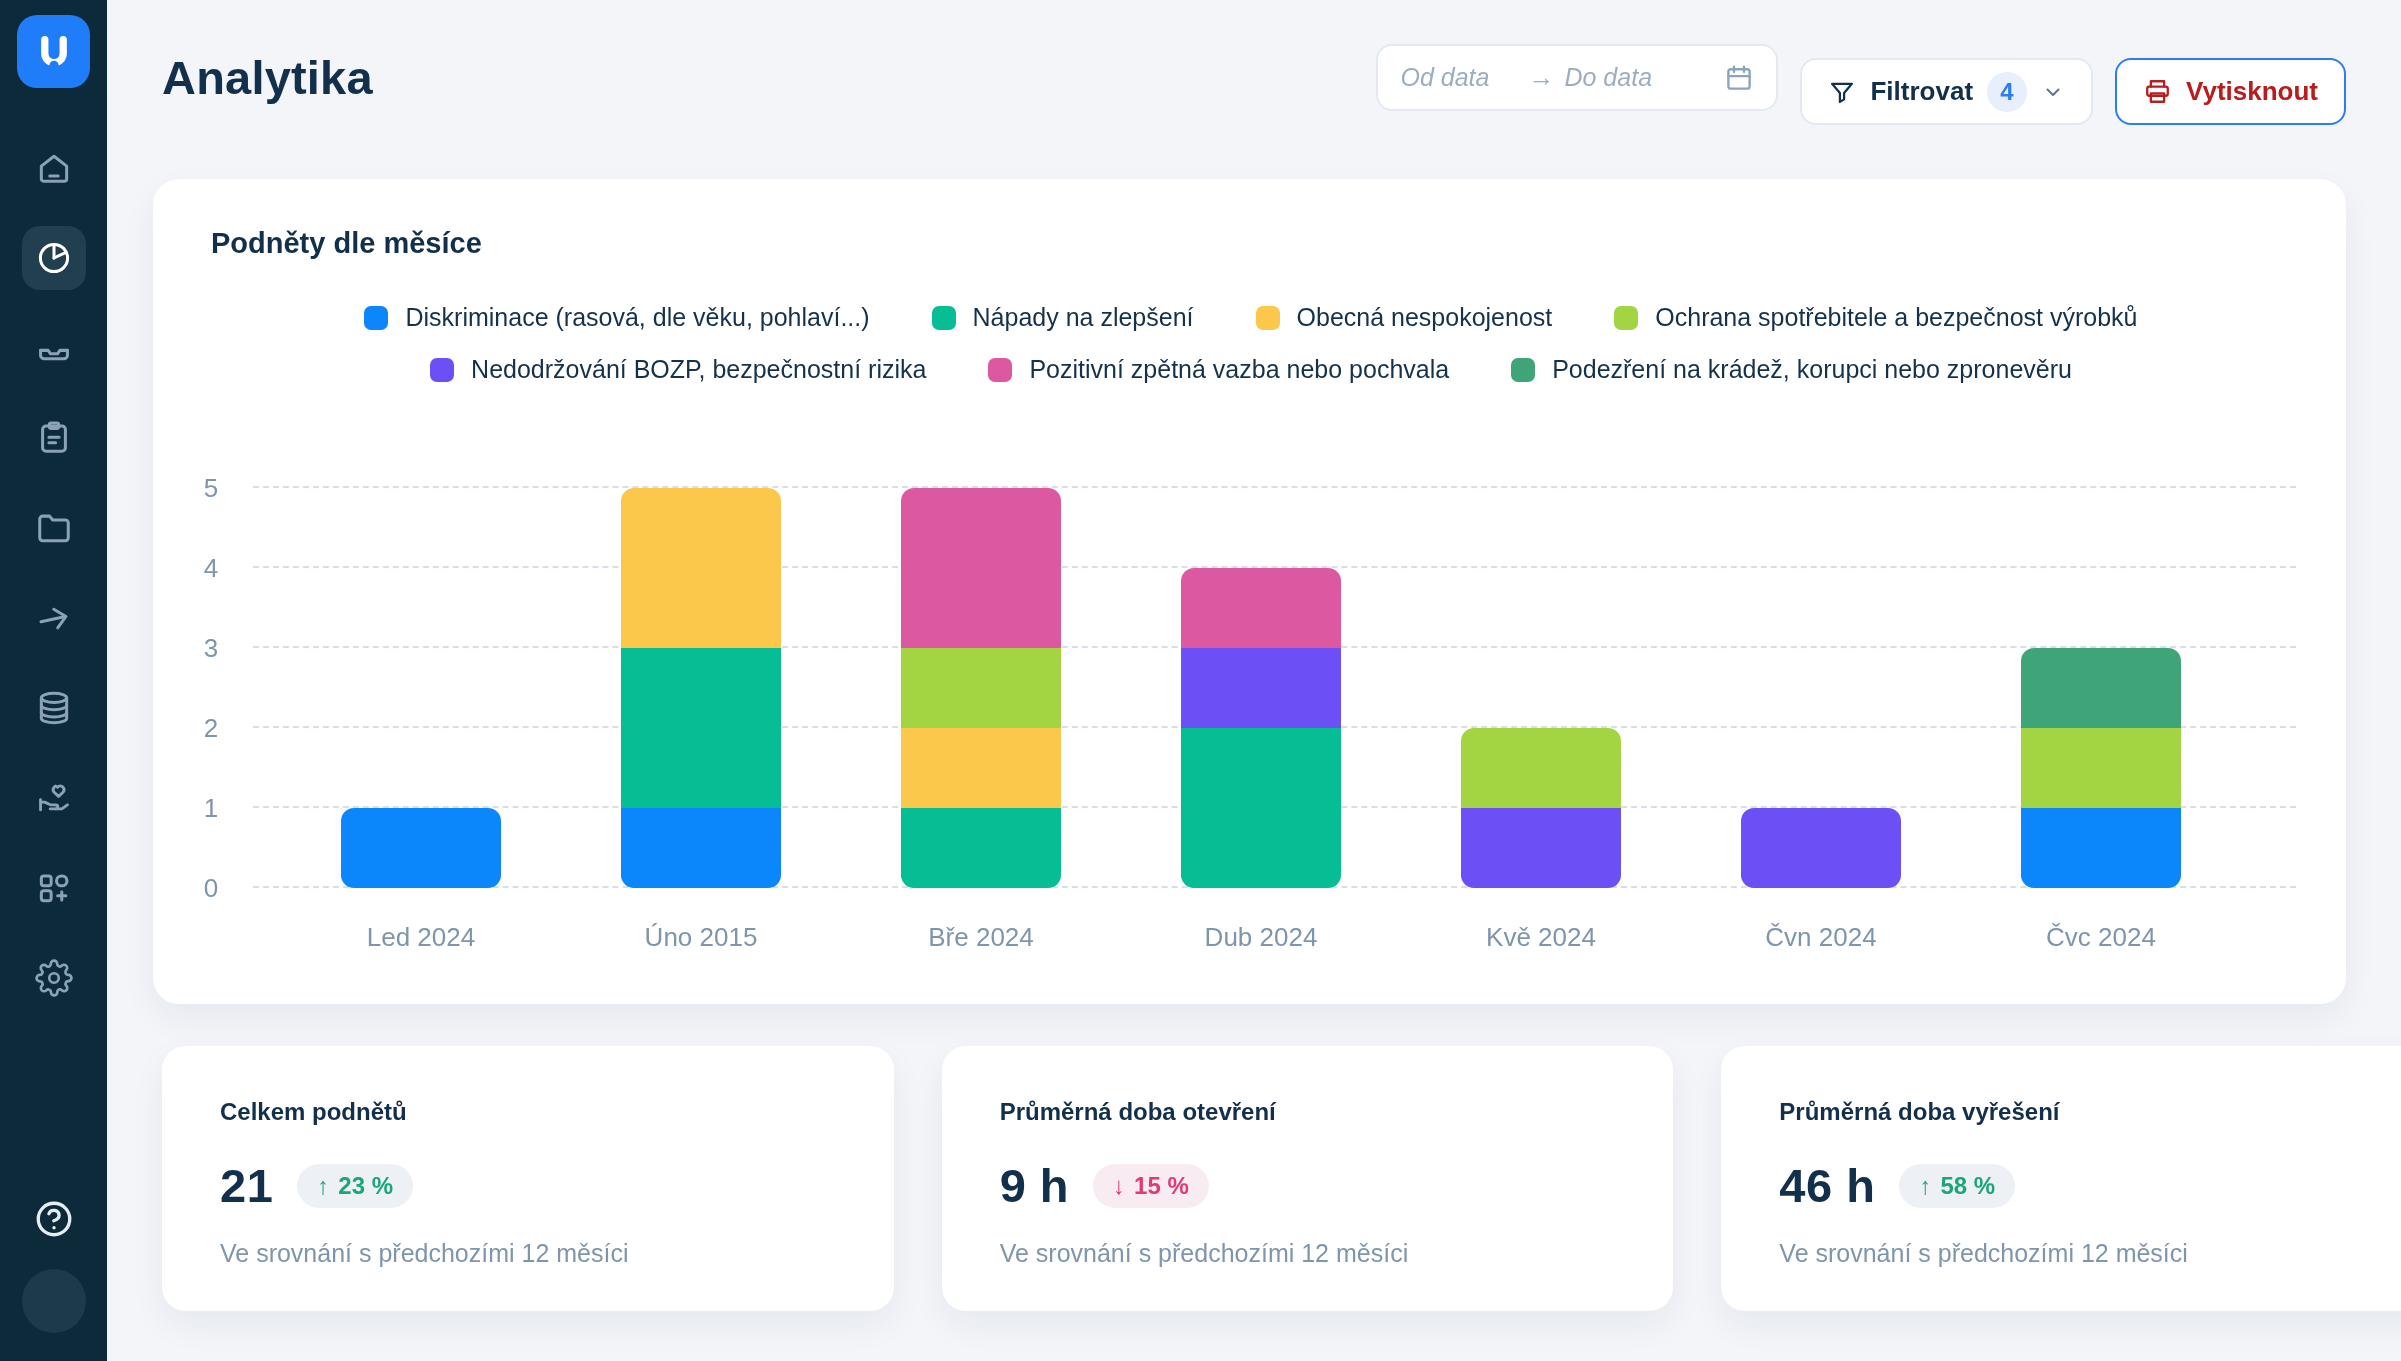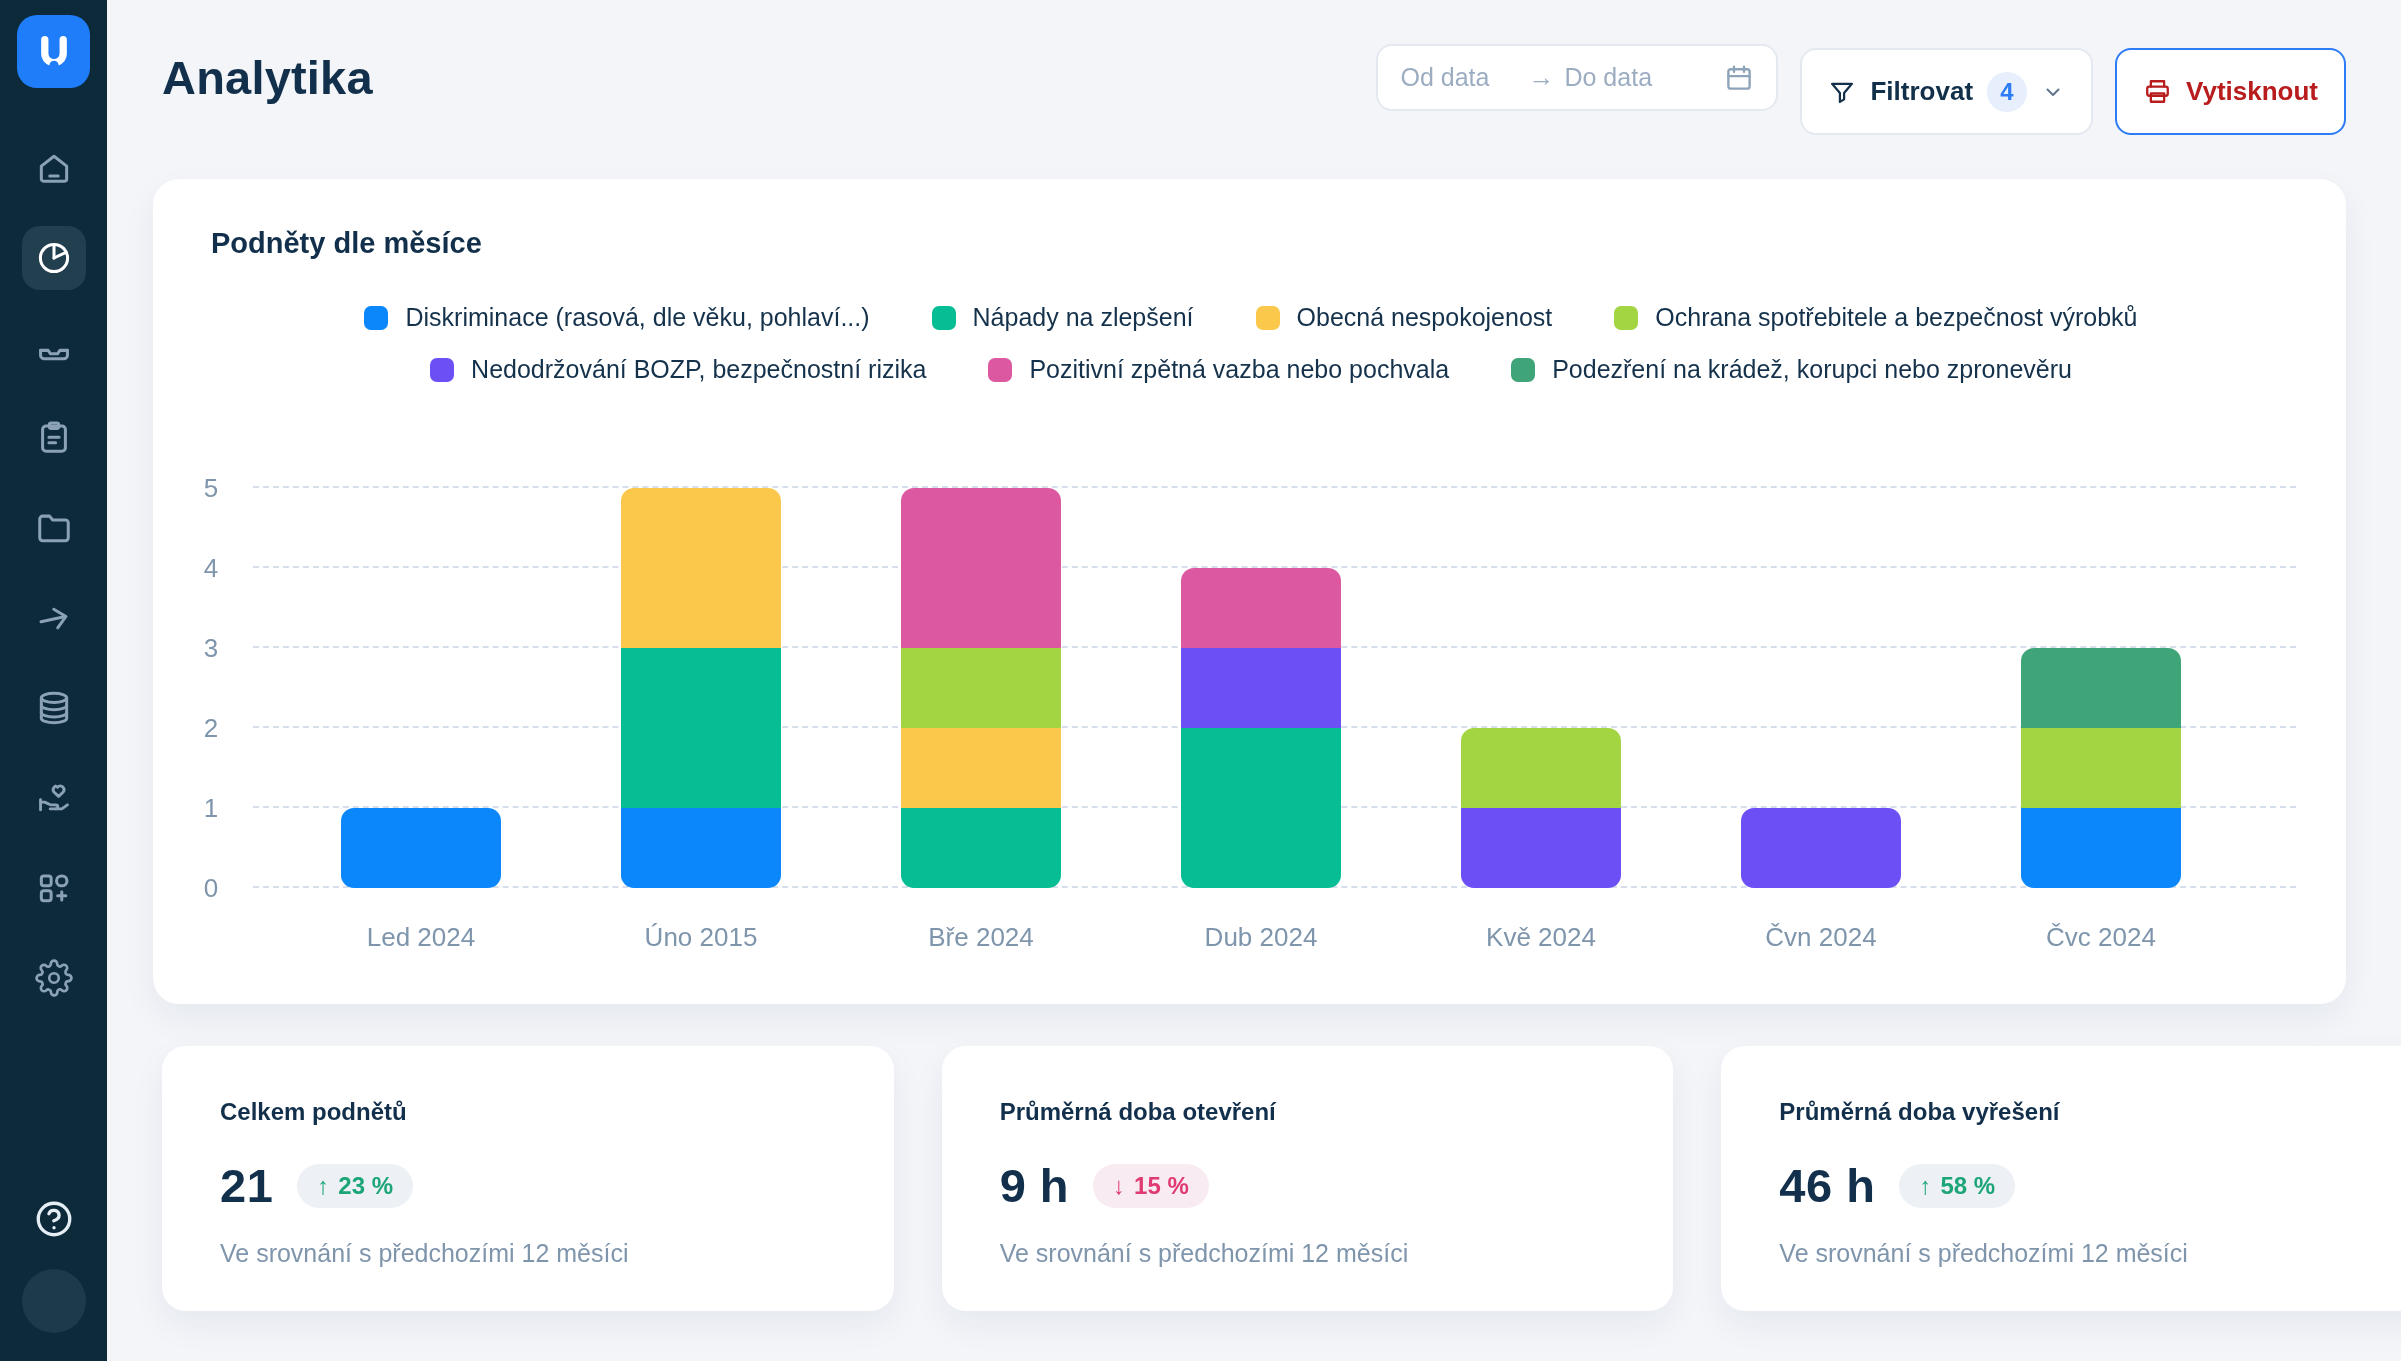--- a/index.html
+++ b/index.html
@@ -42,27 +42,28 @@
   }
   .page-title { font-size:47px; font-weight:700; letter-spacing:.2px; color:#12304b; flex:1; }
   .controls { display:flex; align-items:center; gap:22px; }
   .date-range {
     width:402px; height:67px; background:#fff; border:2px solid #e4e9f1; border-radius:16px;
     display:flex; align-items:center; padding:0 22px; gap:10px;
   }
   .date-range input {
     border:none; outline:none; width:118px; font-size:25px; color:#6d28d9; background:transparent;
     font-family:"Liberation Sans", sans-serif;
+    font-style:italic;
   }
   .date-range input::placeholder { color:#9cadc2; }
   .range-arrow { color:#9cadc2; font-size:26px; }
   .date-range .spacer { flex:1; }
   .cal-icon { color:#8ea4b9; }
   .btn {
-    height:87px; background:#fff; border:2px solid #e4e9f1; border-radius:16px;
+    height:67px; background:#fff; border:2px solid #e4e9f1; border-radius:16px;
     display:flex; align-items:center; gap:14px; padding:0 26px; cursor:pointer; font-size:26px;margin-top:28px;
   }
   .btn-filter { font-weight:700; color:#13304a; }
   .filter-badge {
     width:40px; height:40px; border-radius:50%; background:#e7effc; color:#2d7cf6;
     font-size:24px; font-weight:700; display:flex; align-items:center; justify-content:center;
   }
   .chev { color:#64788d; }
   .btn-print { border-color:#2d7cf6; color:#b91c1c; font-weight:700; }
 

